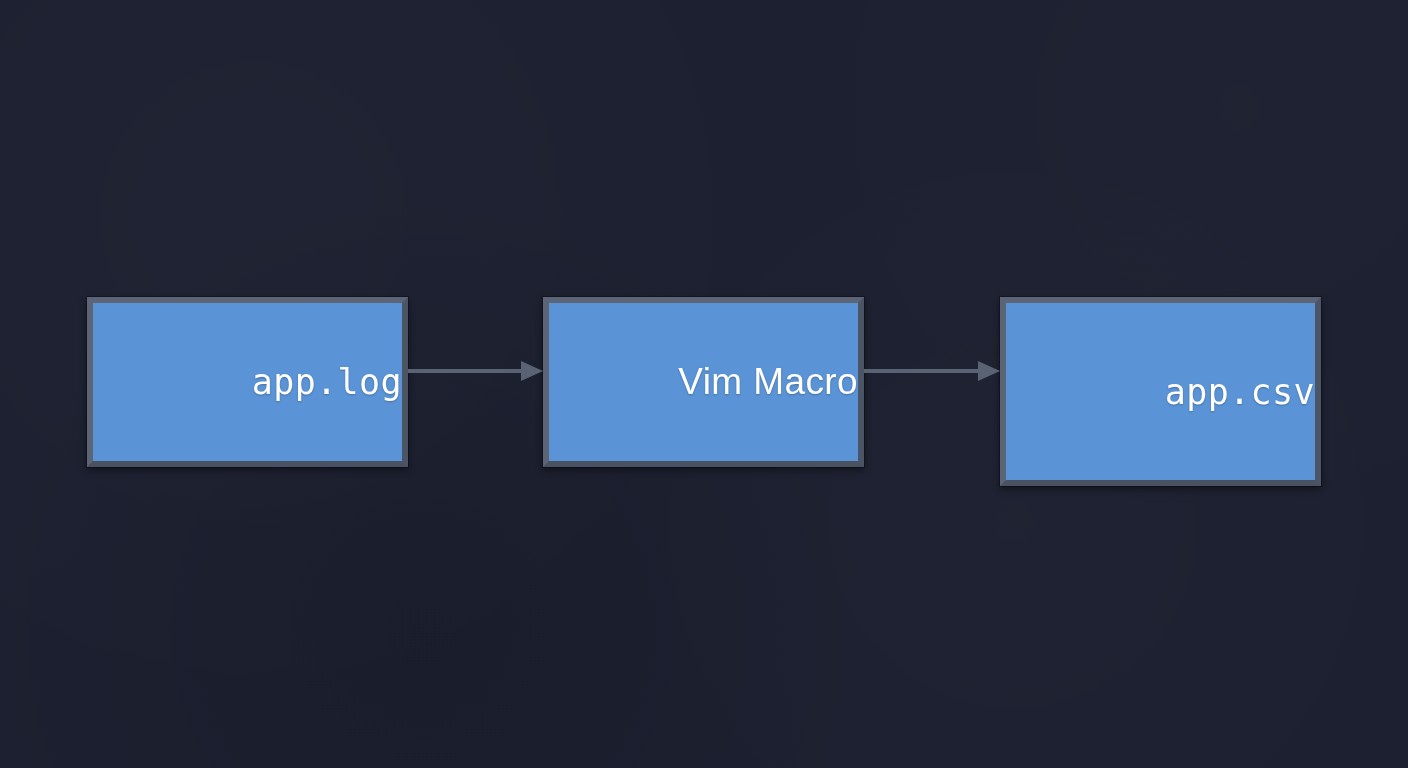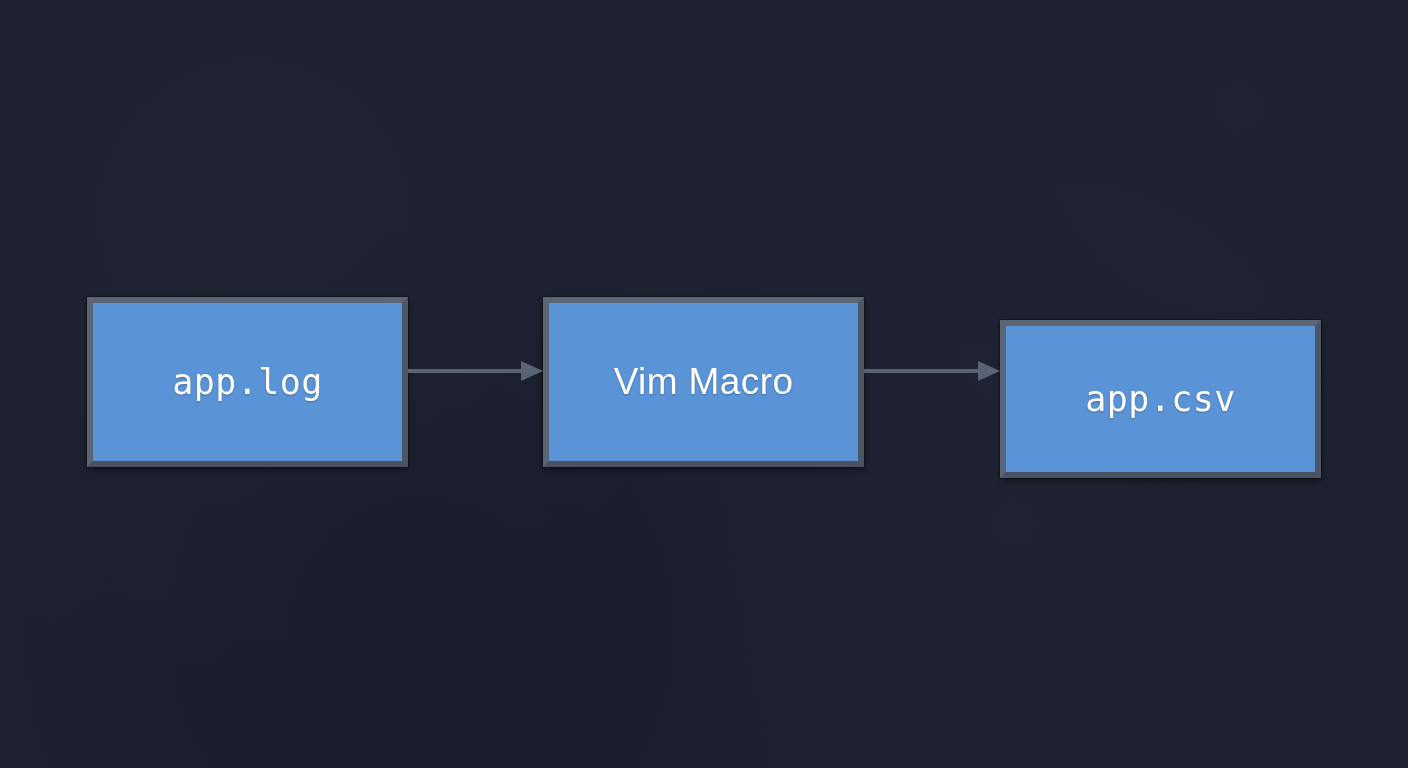--- a/index.html
+++ b/index.html
@@ -31,21 +31,21 @@
     background-image:
       repeating-linear-gradient(0deg,   rgba(255,255,255,0.008) 0px, rgba(255,255,255,0.008) 1px, rgba(0,0,0,0) 1px, rgba(0,0,0,0) 3px),
       repeating-linear-gradient(90deg,  rgba(255,255,255,0.006) 0px, rgba(255,255,255,0.006) 1px, rgba(0,0,0,0) 1px, rgba(0,0,0,0) 4px);
   }
 
   .node {
     position: absolute;
     box-sizing: border-box;
     display: flex;
     align-items: center;
-    justify-content: center;
+    justify-content: flex-end;
     background: #5b94d6;
     border-style: solid;
     border-width: 6px;
     border-top-color: #5c6575;
     border-left-color: #5c6575;
     border-right-color: #4c5565;
     border-bottom-color: #4a5262;
     box-shadow:
       0 3px 7px rgba(0,0,0,0.42),
       0 0 0 1px rgba(0,0,0,0.28);
@@ -103,21 +103,21 @@
   <div id="grain"></div>
 
   <div class="node" id="node-0" style="left: 87px; top: 297px; width: 321px; height: 170px; background: rgb(91, 148, 214);">
     <span class="node-label label-mono" style="color: rgb(255, 255, 255);">app.log</span>
   </div>
 
   <div class="node" id="node-1" style="left: 543px; top: 297px; width: 321px; height: 170px; background: rgb(91, 148, 214);">
     <span class="node-label label-sans" style="color: rgb(255, 255, 255);">Vim Macro</span>
   </div>
 
-  <div class="node" id="node-2" style="left: 1000px; top: 297px; width: 321px; height: 158px; background: rgb(91, 148, 214); margin-top: 23px;">
+  <div class="node" id="node-2" style="left: 1000px; top: 297px; width: 321px; height: 189px; background: rgb(91, 148, 214);">
     <span class="node-label label-mono" style="color: rgb(255, 255, 255);">app.csv</span>
   </div>
 
   <div class="edge" id="edge-0" style="left: 408px; top: 360px; width: 135px;">
     <div class="edge-line" style="background: rgb(90, 99, 115);"></div>
     <div class="edge-head" style="border-left-color: rgb(90, 99, 115);"></div>
   </div>
 
   <div class="edge" id="edge-1" style="left: 864px; top: 360px; width: 136px;">
     <div class="edge-line" style="background: rgb(90, 99, 115);"></div>

